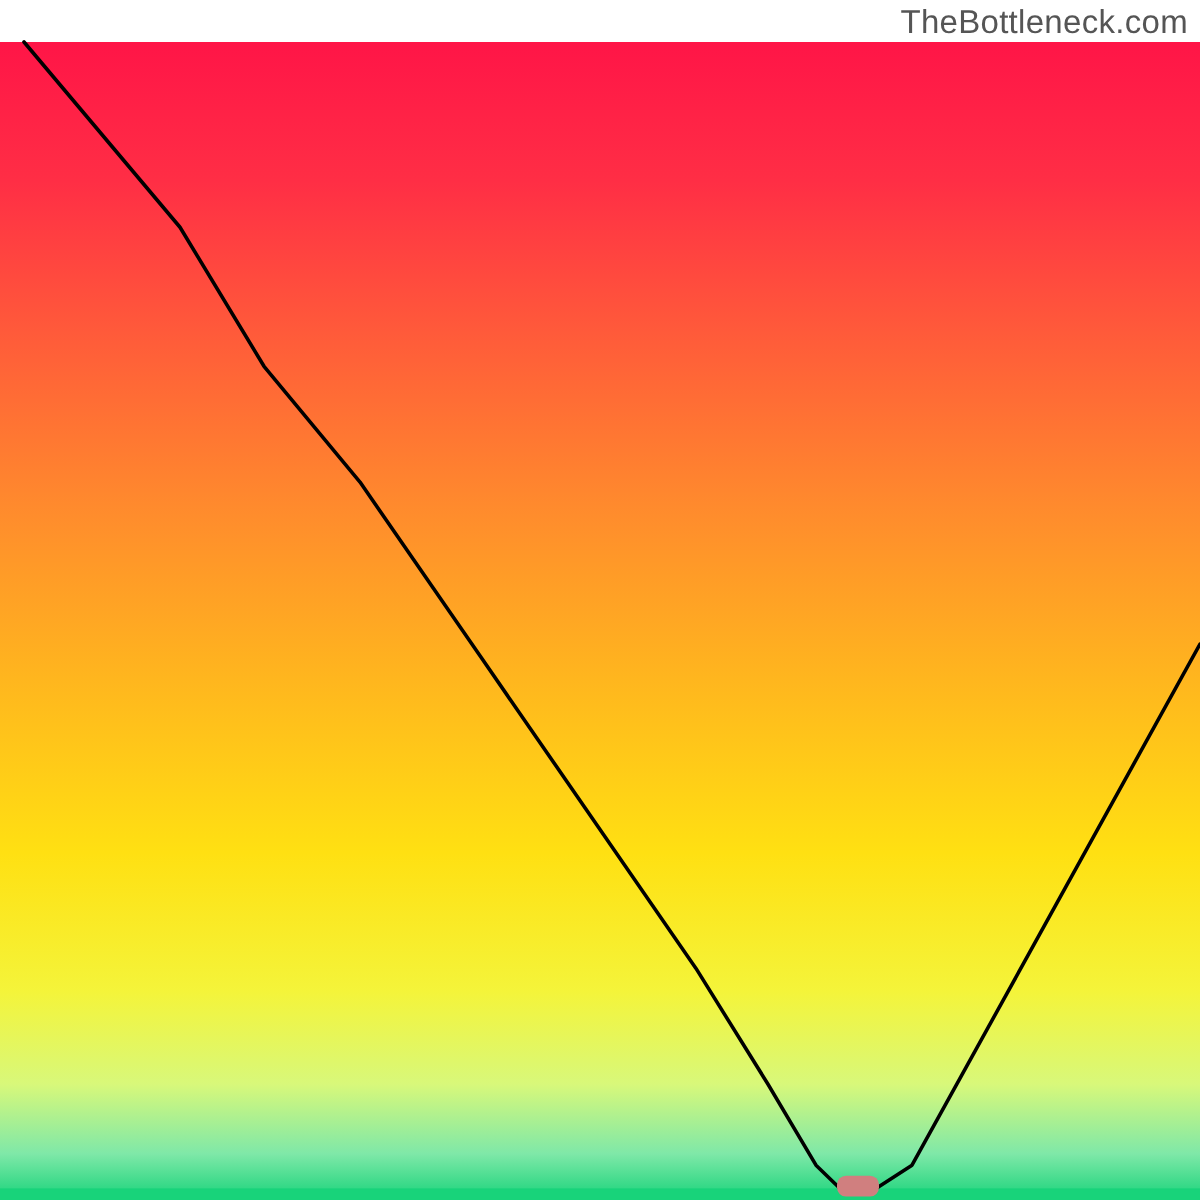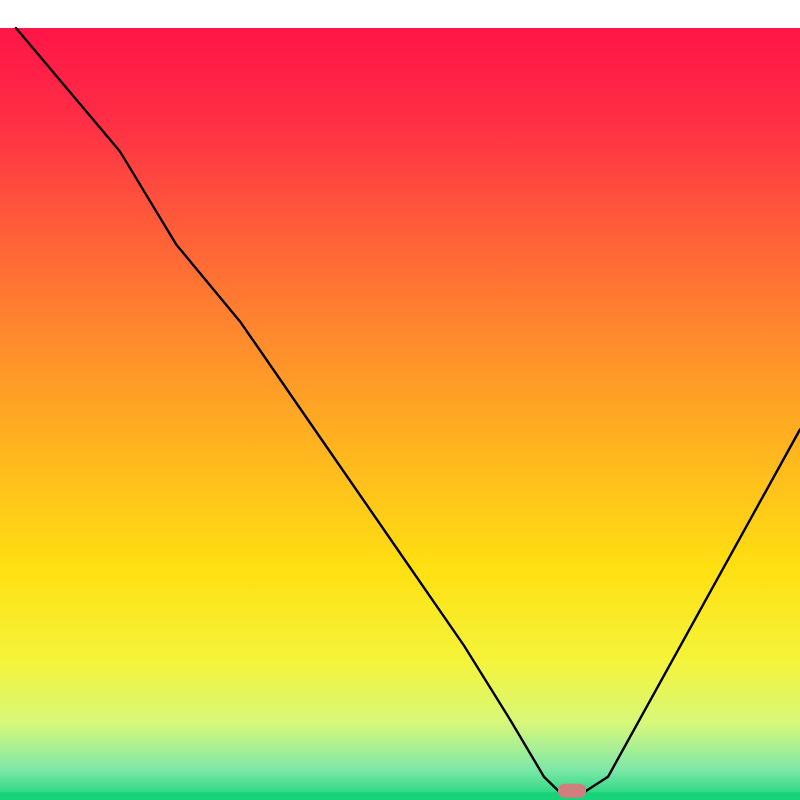--- a/index.html
+++ b/index.html
@@ -26,20 +26,21 @@
     letter-spacing: 0.2px;
   }
   svg {
     display: block;
   }
 </style>
 </head>
 <body>
 
 <div class="chart-container">
+  <div class="watermark">TheBottleneck.com</div>
   <svg id="chart-svg" width="800" height="800" viewBox="0 0 800 800">
     <defs>
       <linearGradient id="bg-grad" x1="0" y1="0" x2="0" y2="1">
           <stop offset="0.0%" stop-color="#ff1547"></stop>
           <stop offset="12.0%" stop-color="#ff2e45"></stop>
           <stop offset="25.0%" stop-color="#ff5a3a"></stop>
           <stop offset="40.0%" stop-color="#ff8a2d"></stop>
           <stop offset="55.0%" stop-color="#ffb61e"></stop>
           <stop offset="70.0%" stop-color="#ffe012"></stop>
           <stop offset="82.0%" stop-color="#f4f43a"></stop>

